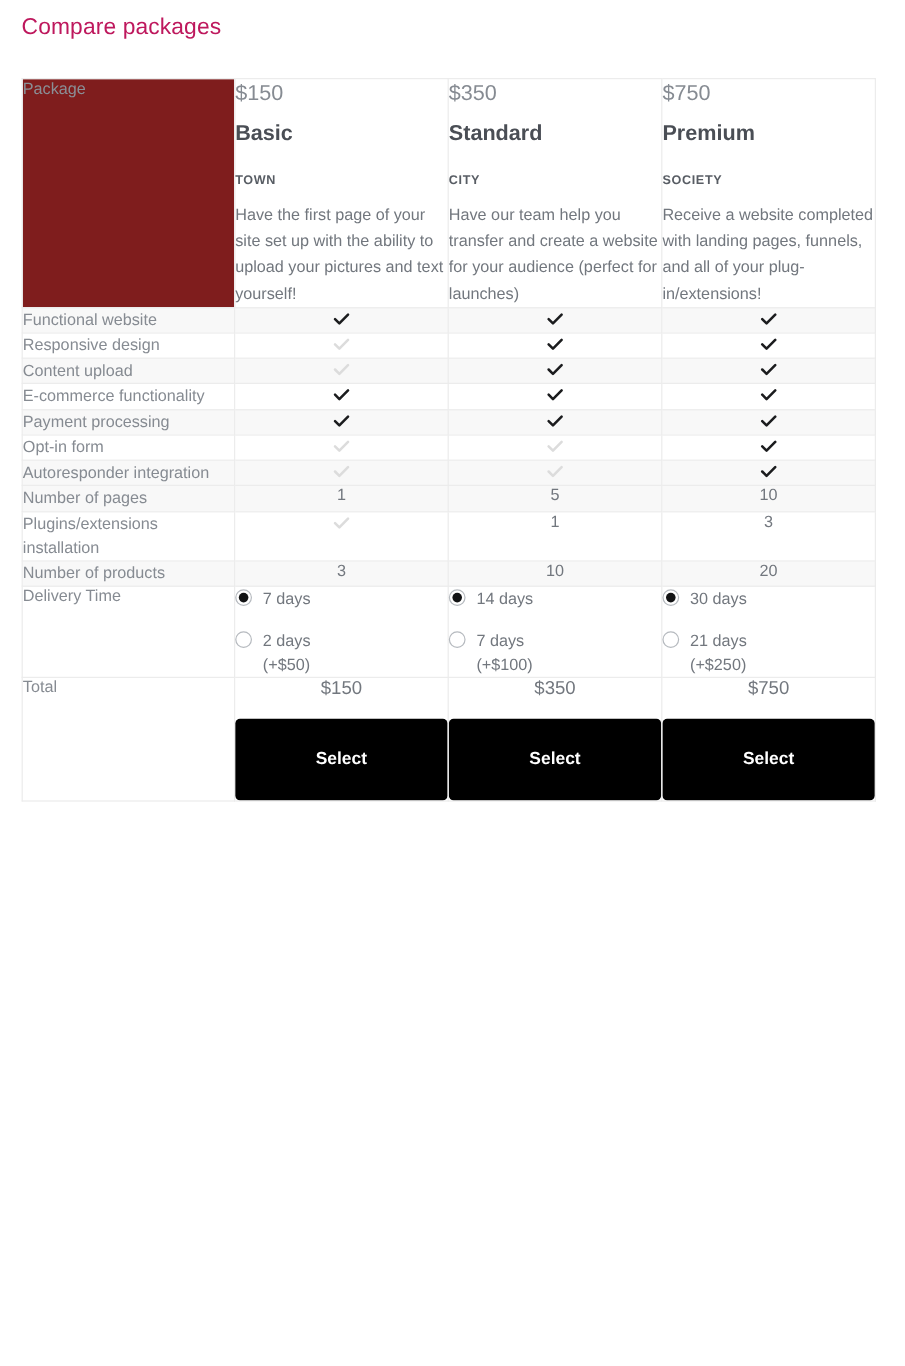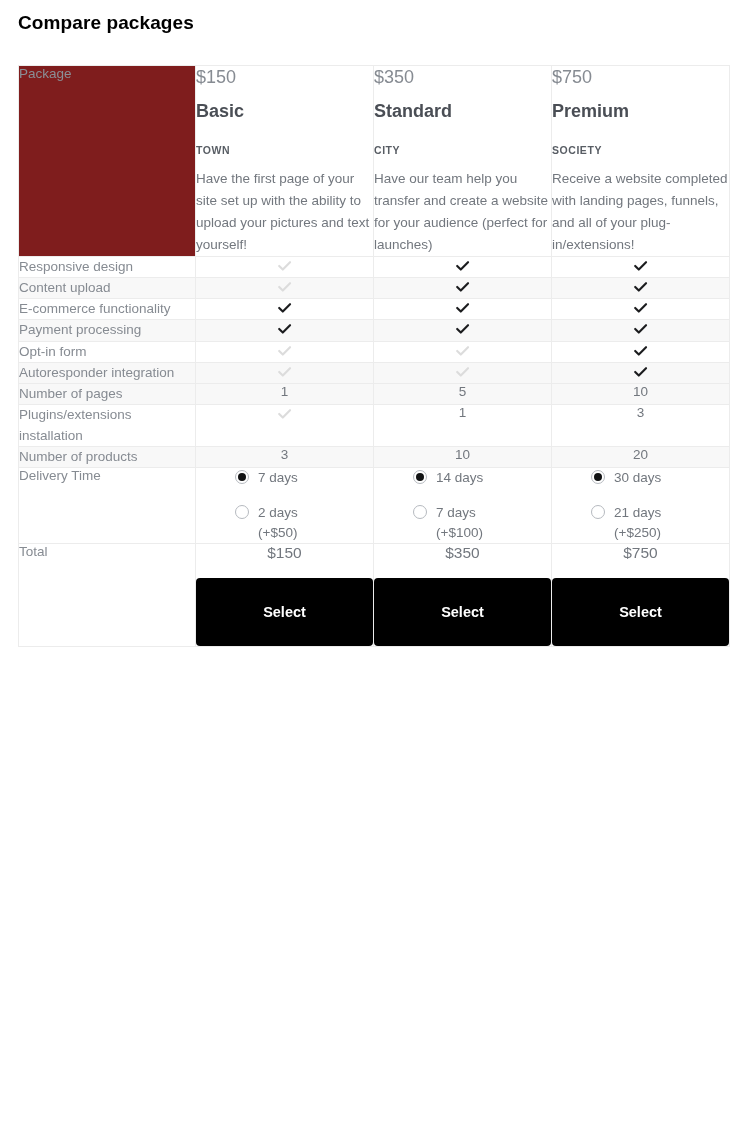--- a/index.html
+++ b/index.html
@@ -21,23 +21,23 @@
     width: 754px;
     height: 1138px;
     box-sizing: border-box;
   }
 
   .page-title {
     position: absolute;
     left: 18px;
     top: 12px;
     font-size: 19px;
-    font-weight: bold;
+    font-weight: normal;
     letter-spacing: 0.1px;
-    color: #000000;
+    color: #be185d;
   }
 
   .compare-table {
     position: absolute;
     left: 18px;
     top: 65px;
     width: 710px;
     border-collapse: collapse;
     table-layout: fixed;
     border: 1px solid #ececec;
@@ -129,21 +129,21 @@
     color: #868b92;
     vertical-align: top;
   }
   .delivery-cell {
     padding: 18px 10px 20px 10px;
     vertical-align: top;
     background: #ffffff;
   }
   .opt-wrap {
     display: flex;
-    justify-content: center;
+    justify-content: flex-start;
   }
   .opt-list {
     display: inline-block;
     text-align: left;
   }
   .opt {
     display: flex;
     align-items: flex-start;
     margin-bottom: 15px;
   }
@@ -246,20 +246,32 @@
         </td>
 
         <td class="hdr-cell">
           <div class="hdr-price">$750</div>
           <div class="hdr-name">Premium</div>
           <div class="hdr-tier">SOCIETY</div>
           <div class="hdr-desc">Receive a website completed with landing pages, funnels, and all of your plug-in/extensions!</div>
         </td>
       </tr>
 
+      <tr class="alt">
+          <td class="feat-label">Functional website</td>
+          <td class="feat-cell"><span class="check on"><svg viewBox="0 0 24 24" width="17" height="17" aria-hidden="true">
+                <path d="M4.5 12.6l5.1 5.1L19.8 7.4" fill="none" stroke="currentColor" stroke-width="3" stroke-linecap="round" stroke-linejoin="round"></path>
+              </svg></span></td>
+          <td class="feat-cell"><span class="check on"><svg viewBox="0 0 24 24" width="17" height="17" aria-hidden="true">
+                <path d="M4.5 12.6l5.1 5.1L19.8 7.4" fill="none" stroke="currentColor" stroke-width="3" stroke-linecap="round" stroke-linejoin="round"></path>
+              </svg></span></td>
+          <td class="feat-cell"><span class="check on"><svg viewBox="0 0 24 24" width="17" height="17" aria-hidden="true">
+                <path d="M4.5 12.6l5.1 5.1L19.8 7.4" fill="none" stroke="currentColor" stroke-width="3" stroke-linecap="round" stroke-linejoin="round"></path>
+              </svg></span></td>
+        </tr>
         <tr class="plain">
           <td class="feat-label">Responsive design</td>
           <td class="feat-cell"><span class="check off"><svg viewBox="0 0 24 24" width="17" height="17" aria-hidden="true">
                 <path d="M4.5 12.6l5.1 5.1L19.8 7.4" fill="none" stroke="currentColor" stroke-width="3" stroke-linecap="round" stroke-linejoin="round"></path>
               </svg></span></td>
           <td class="feat-cell"><span class="check on"><svg viewBox="0 0 24 24" width="17" height="17" aria-hidden="true">
                 <path d="M4.5 12.6l5.1 5.1L19.8 7.4" fill="none" stroke="currentColor" stroke-width="3" stroke-linecap="round" stroke-linejoin="round"></path>
               </svg></span></td>
           <td class="feat-cell"><span class="check on"><svg viewBox="0 0 24 24" width="17" height="17" aria-hidden="true">
                 <path d="M4.5 12.6l5.1 5.1L19.8 7.4" fill="none" stroke="currentColor" stroke-width="3" stroke-linecap="round" stroke-linejoin="round"></path>

